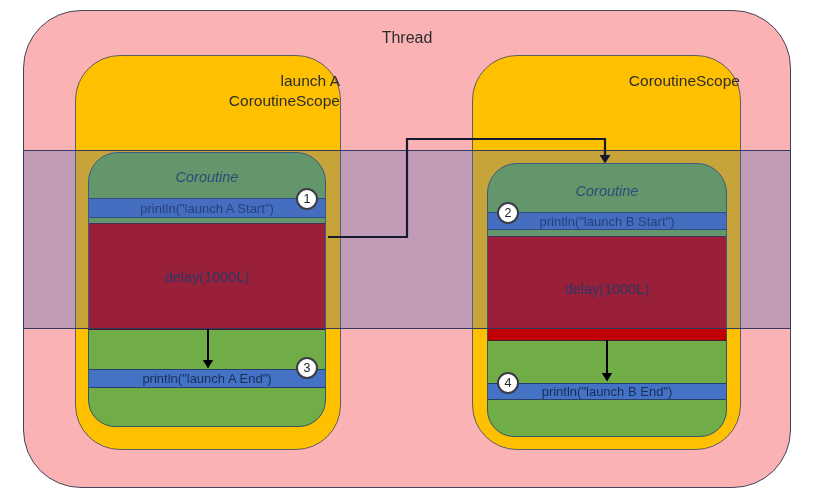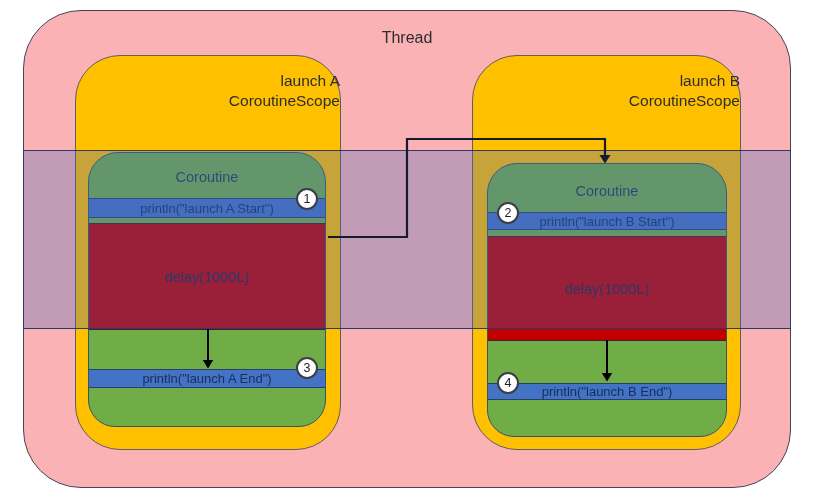--- a/index.html
+++ b/index.html
@@ -71,20 +71,21 @@
     left: 487px; top: 163px;
     width: 240px; height: 274px;
     border-radius: 30px 30px 27px 27px;
   }
   .coroutine-label {
     position: absolute;
     left: 0; right: 0;
     text-align: center;
     font-size: 14.5px;
     color: #1F3C5E;
+    font-style: italic;
   }
   .coroutine-a .coroutine-label { top: 16px; }
   .coroutine-b .coroutine-label { top: 19px; }
 
   
   .bar {
     position: absolute;
     left: 0; right: 0;
     background: var(--color-println-fill, #4472C4);
     border-top: 1px solid #26406e;
@@ -175,21 +176,20 @@
 
   <div class="scope scope-a">
     <div class="scope-title">
       <span>launch A</span>
       <span>CoroutineScope</span>
     </div>
   </div>
 
   <div class="scope scope-b">
     <div class="scope-title">
-      <span>launch B</span>
       <span>CoroutineScope</span>
     </div>
   </div>
 
   <div class="coroutine coroutine-a">
     <div class="coroutine-label">Coroutine</div>
     <div class="bar bar-start">
       <span>println("launch A Start")</span>
     </div>
     <div class="delay">

